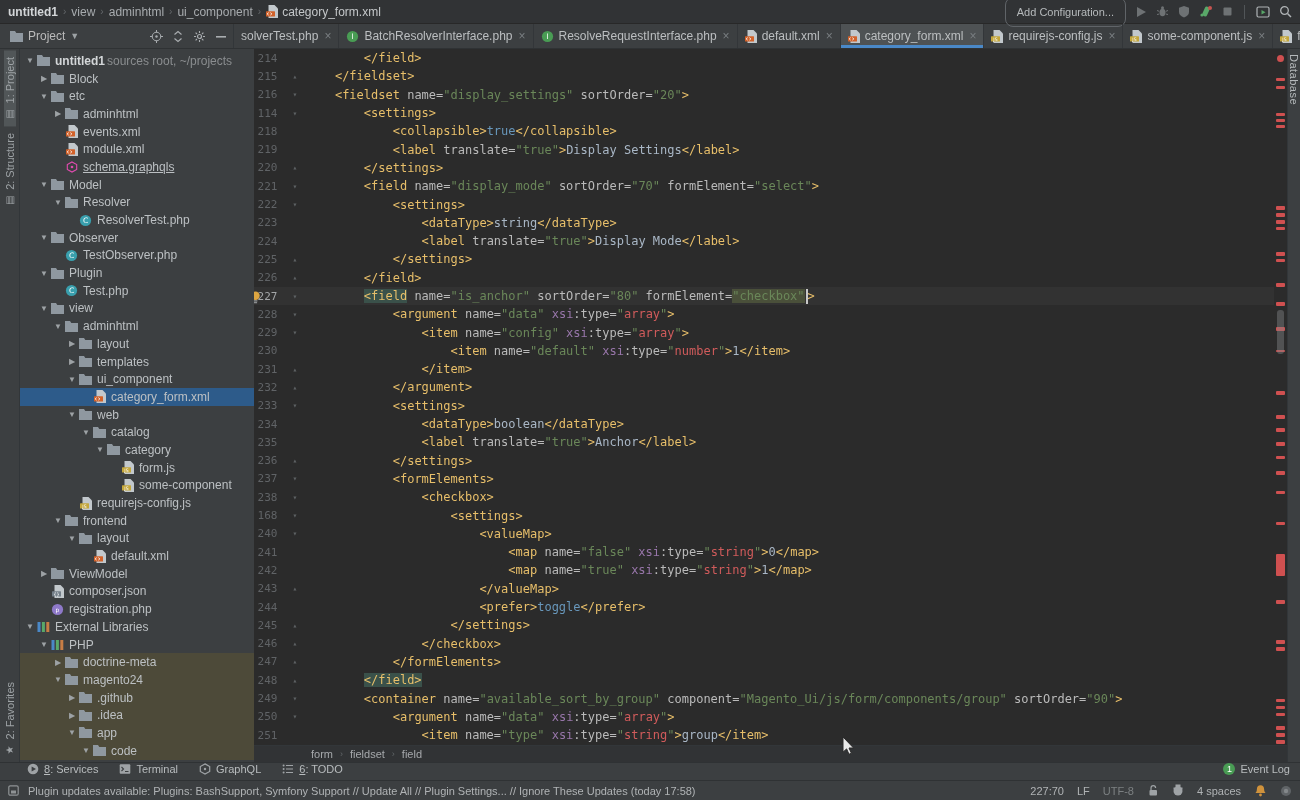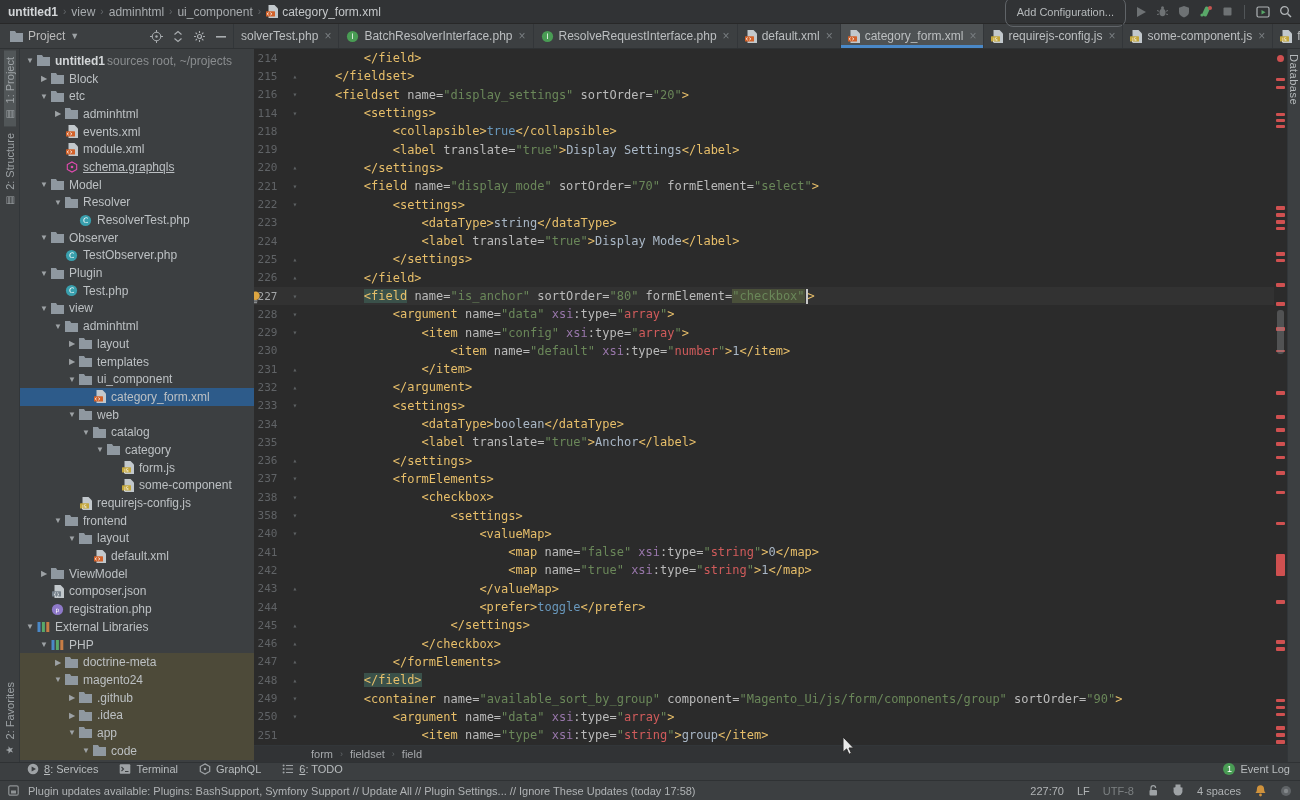--- a/index.html
+++ b/index.html
@@ -704,21 +704,21 @@
           <div class="cline"><span class="gut">229</span><span class="fold">▾</span><span class="src"><span class="p">                </span><span class="t">&lt;item</span><span class="a"> name=</span><span class="s">"config"</span><span class="x"> xsi</span><span class="a">:type=</span><span class="s">"</span><span class="r">array</span><span class="s">"</span><span class="t">&gt;</span></span></div>
           <div class="cline"><span class="gut">230</span><span class="fold"></span><span class="src"><span class="p">                    </span><span class="t">&lt;item</span><span class="a"> name=</span><span class="s">"default"</span><span class="x"> xsi</span><span class="a">:type=</span><span class="s">"</span><span class="r">number</span><span class="s">"</span><span class="t">&gt;</span><span class="w">1</span><span class="t">&lt;/item&gt;</span></span></div>
           <div class="cline"><span class="gut">231</span><span class="fold">▴</span><span class="src"><span class="p">                </span><span class="t">&lt;/item&gt;</span></span></div>
           <div class="cline"><span class="gut">232</span><span class="fold">▴</span><span class="src"><span class="p">            </span><span class="t">&lt;/argument&gt;</span></span></div>
           <div class="cline"><span class="gut">233</span><span class="fold">▾</span><span class="src"><span class="p">            </span><span class="t">&lt;settings&gt;</span></span></div>
           <div class="cline"><span class="gut">234</span><span class="fold"></span><span class="src"><span class="p">                </span><span class="t">&lt;dataType&gt;</span><span class="w">boolean</span><span class="t">&lt;/dataType&gt;</span></span></div>
           <div class="cline"><span class="gut">235</span><span class="fold"></span><span class="src"><span class="p">                </span><span class="t">&lt;label</span><span class="a"> translate=</span><span class="s">"true"</span><span class="t">&gt;</span><span class="w">Anchor</span><span class="t">&lt;/label&gt;</span></span></div>
           <div class="cline"><span class="gut">236</span><span class="fold">▴</span><span class="src"><span class="p">            </span><span class="t">&lt;/settings&gt;</span></span></div>
           <div class="cline"><span class="gut">237</span><span class="fold">▾</span><span class="src"><span class="p">            </span><span class="t">&lt;formElements&gt;</span></span></div>
           <div class="cline"><span class="gut">238</span><span class="fold">▾</span><span class="src"><span class="p">                </span><span class="t">&lt;checkbox&gt;</span></span></div>
-          <div class="cline"><span class="gut">358</span><span class="fold">▾</span><span class="src"><span class="p">                    </span><span class="t">&lt;settings&gt;</span></span></div>
+          <div class="cline"><span class="gut">168</span><span class="fold">▾</span><span class="src"><span class="p">                    </span><span class="t">&lt;settings&gt;</span></span></div>
           <div class="cline"><span class="gut">240</span><span class="fold">▾</span><span class="src"><span class="p">                        </span><span class="t">&lt;valueMap&gt;</span></span></div>
           <div class="cline"><span class="gut">241</span><span class="fold"></span><span class="src"><span class="p">                            </span><span class="t">&lt;map</span><span class="a"> name=</span><span class="s">"false"</span><span class="x"> xsi</span><span class="a">:type=</span><span class="s">"</span><span class="r">string</span><span class="s">"</span><span class="t">&gt;</span><span class="w">0</span><span class="t">&lt;/map&gt;</span></span></div>
           <div class="cline"><span class="gut">242</span><span class="fold"></span><span class="src"><span class="p">                            </span><span class="t">&lt;map</span><span class="a"> name=</span><span class="s">"true"</span><span class="x"> xsi</span><span class="a">:type=</span><span class="s">"</span><span class="r">string</span><span class="s">"</span><span class="t">&gt;</span><span class="w">1</span><span class="t">&lt;/map&gt;</span></span></div>
           <div class="cline"><span class="gut">243</span><span class="fold">▴</span><span class="src"><span class="p">                        </span><span class="t">&lt;/valueMap&gt;</span></span></div>
           <div class="cline"><span class="gut">244</span><span class="fold"></span><span class="src"><span class="p">                        </span><span class="t">&lt;prefer&gt;</span><span class="b">toggle</span><span class="t">&lt;/prefer&gt;</span></span></div>
           <div class="cline"><span class="gut">245</span><span class="fold">▴</span><span class="src"><span class="p">                    </span><span class="t">&lt;/settings&gt;</span></span></div>
           <div class="cline"><span class="gut">246</span><span class="fold">▴</span><span class="src"><span class="p">                </span><span class="t">&lt;/checkbox&gt;</span></span></div>
           <div class="cline"><span class="gut">247</span><span class="fold">▴</span><span class="src"><span class="p">            </span><span class="t">&lt;/formElements&gt;</span></span></div>
           <div class="cline"><span class="gut">248</span><span class="fold">▴</span><span class="src"><span class="p">        </span><span class="tm">&lt;/field&gt;</span></span></div>
           <div class="cline"><span class="gut">249</span><span class="fold">▾</span><span class="src"><span class="p">        </span><span class="t">&lt;container</span><span class="a"> name=</span><span class="s">"available_sort_by_group"</span><span class="a"> component=</span><span class="s">"Magento_Ui/js/form/components/group"</span><span class="a"> sortOrder=</span><span class="s">"90"</span><span class="t">&gt;</span></span></div>

